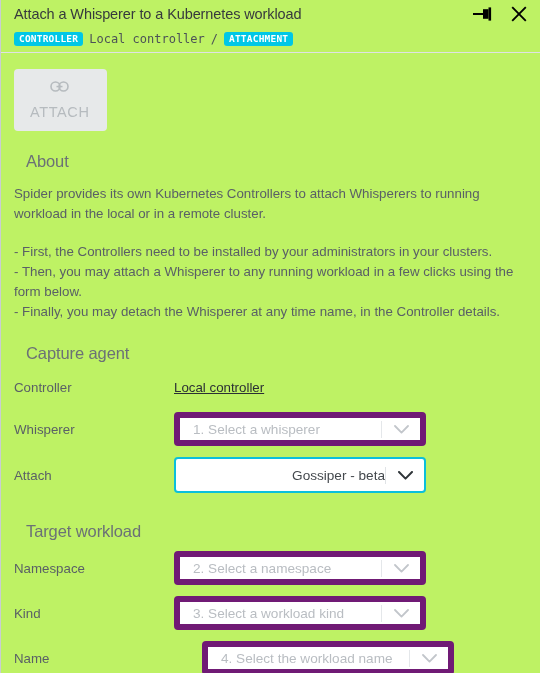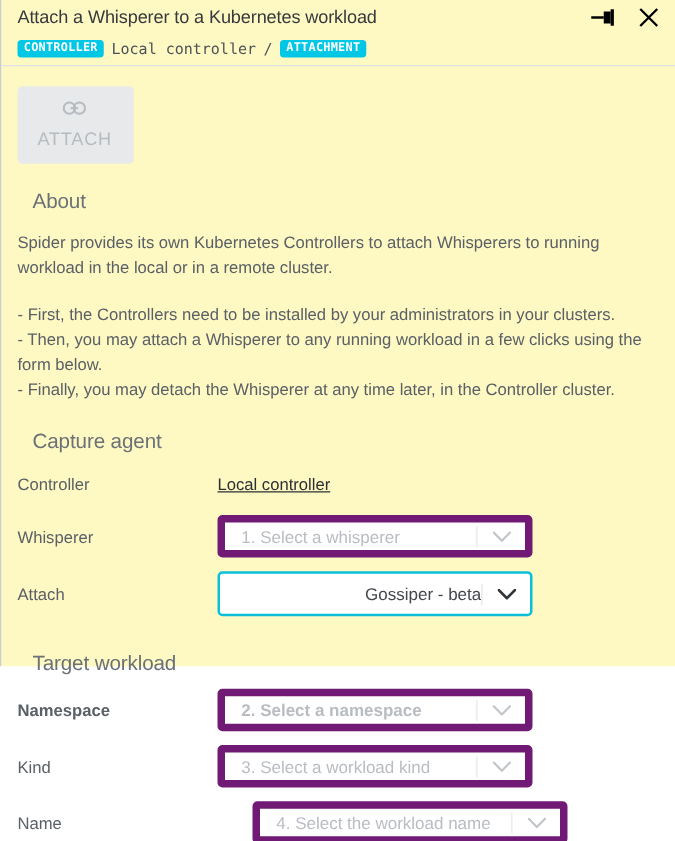--- a/index.html
+++ b/index.html
@@ -12,24 +12,24 @@
     height: 673px;
     overflow: hidden;
     font-family: "Liberation Sans", sans-serif;
     color: #444b52;
     -webkit-font-smoothing: antialiased;
   }
 
   .panel {
     position: relative;
     width: 540px;
-    height: 533px;
+    height: 673px;
     box-sizing: border-box;
     border-left: 1px solid #c9cdd1;
-    background: #fef9c3;
+    background: #bef264;
   }
 
   
   .titlebar {
     position: relative;
     height: 28px;
     display: flex;
     align-items: center;
     padding: 0 12px 0 13px;
   }
@@ -250,21 +250,21 @@
           </svg>
         </span>
         <span>ATTACH</span>
       </button>
     </div>
 
     <h2 class="section">About</h2>
     <p class="para">Spider provides its own Kubernetes Controllers to attach Whisperers to running workload in the local or in a remote cluster.</p>
     <p class="para tight" style="white-space:pre-wrap;">- First, the Controllers need to be installed by your administrators in your clusters.
 - Then, you may attach a Whisperer to any running workload in a few clicks using the form below.
-- Finally, you may detach the Whisperer at any time later, in the Controller cluster.</p>
+- Finally, you may detach the Whisperer at any time name, in the Controller details.</p>
 
     <h2 class="section" style="margin-top:22px;">Capture agent</h2>
 
     <div class="field-group">
 
       <div class="field-row">
         <span class="field-label">Controller</span>
         <a class="link-value">Local controller</a>
       </div>
 
@@ -293,21 +293,21 @@
           </span>
         </div>
       </div>
 
     </div>
 
     <h2 class="section" style="margin-top:29px;">Target workload</h2>
 
     <div class="field-group" style="margin-top:10px;">
 
-      <div class="field-row" style="margin-top:9px;font-weight:bold;">
+      <div class="field-row" style="margin-top:9px;">
         <span class="field-label">Namespace</span>
         <div class="select">
           <span class="sel-text">2. Select a namespace</span>
           <span class="sel-divider"></span>
           <span class="sel-caret">
             <svg width="15" height="9" viewBox="0 0 15 9" aria-hidden="true">
               <path d="M1 1 L7.5 7.6 L14 1" fill="none" stroke="currentColor" stroke-width="1.8" stroke-linecap="round" stroke-linejoin="round"></path>
             </svg>
           </span>
         </div>

